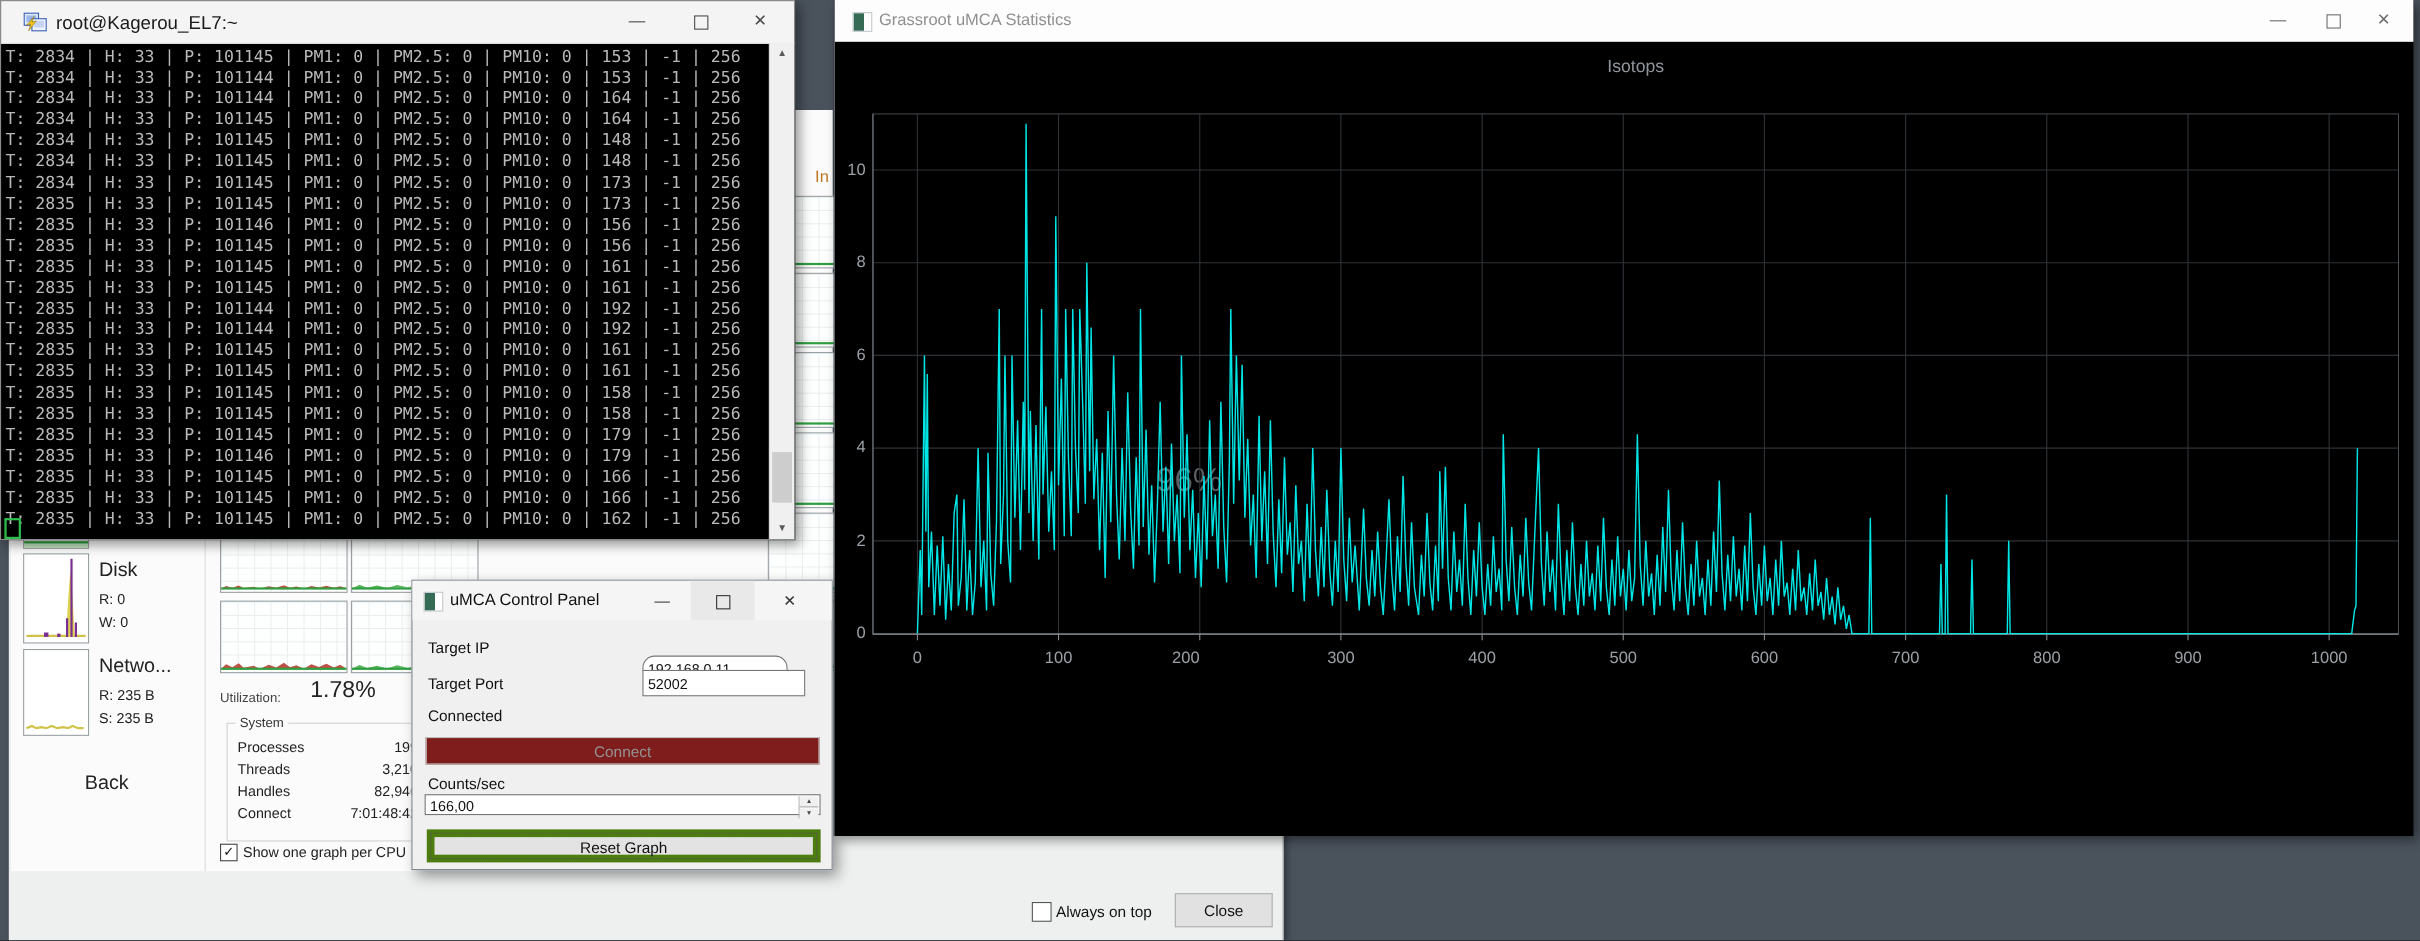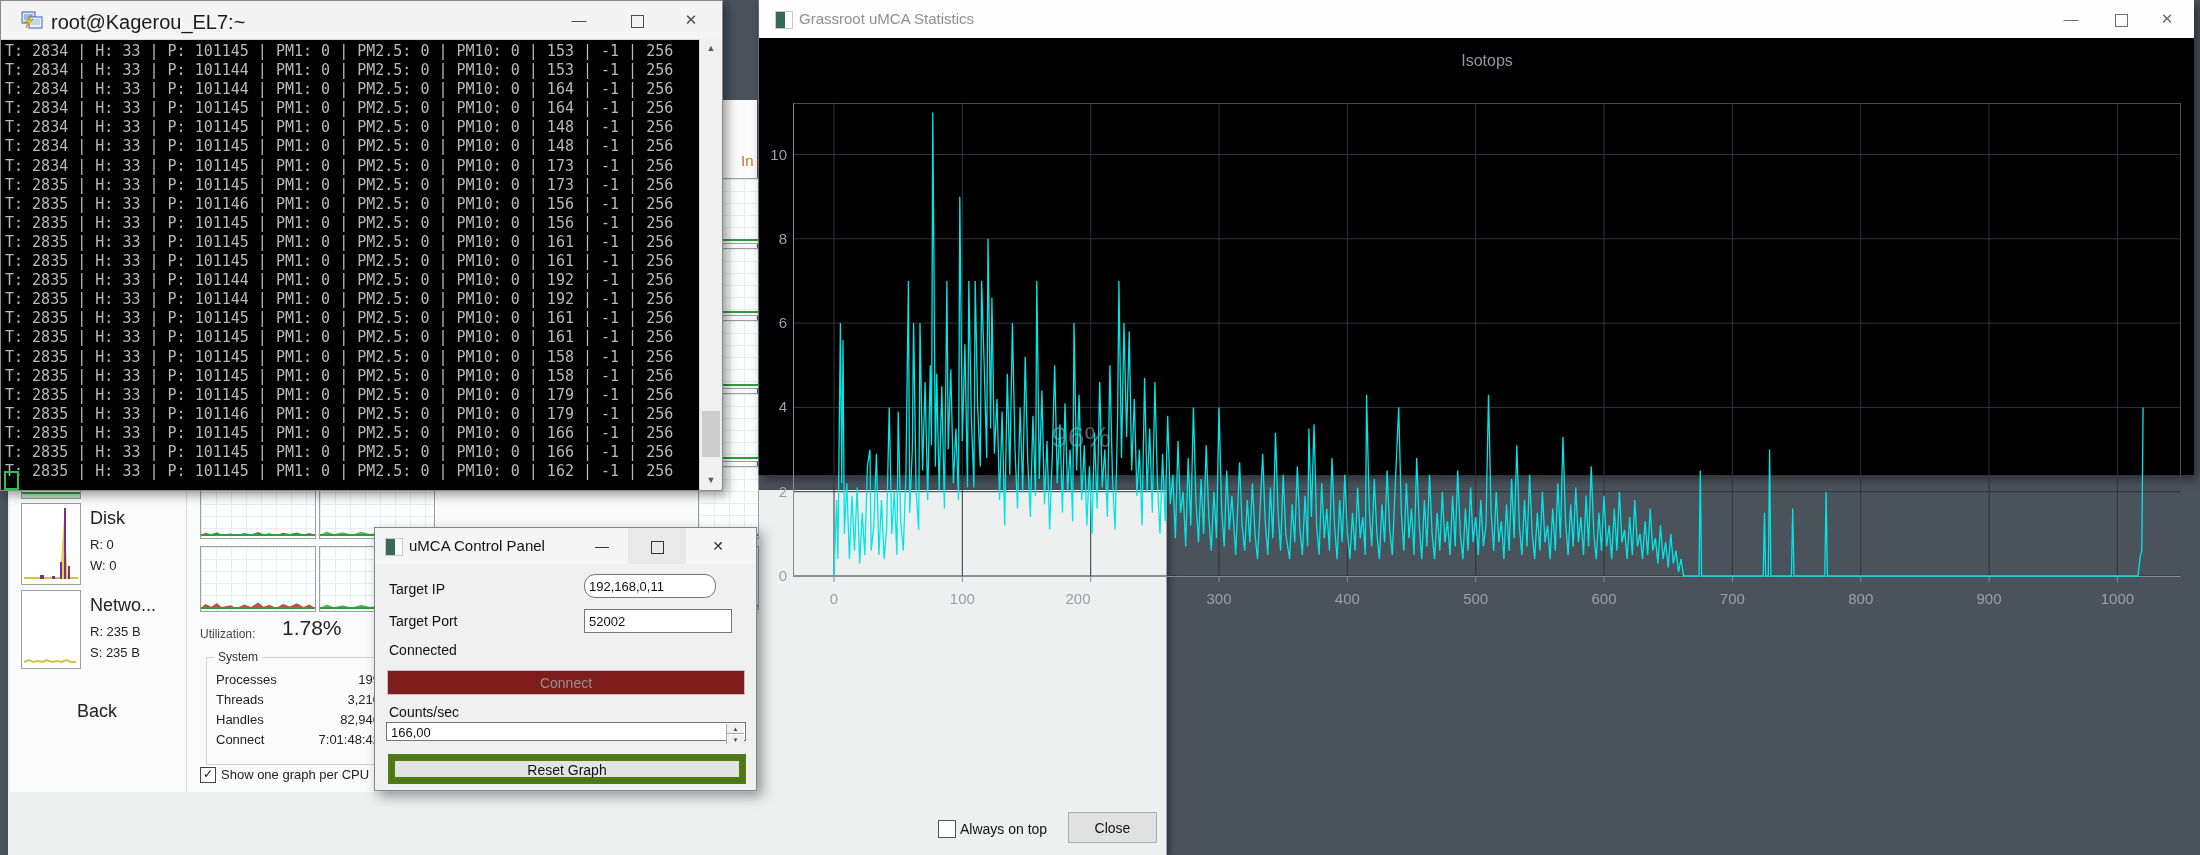--- a/index.html
+++ b/index.html
@@ -39,32 +39,32 @@
   .sys-row{position:absolute;left:10px;right:5px;height:20px;font-size:13px;color:#222;}
   .sys-row .v{position:absolute;right:0;top:0;}
   #tm-check{position:absolute;left:190px;top:667px;width:14px;height:14px;background:#fff;
     border:1px solid #444;font-size:12px;line-height:13px;text-align:center;color:#111;}
   #tm-sep{position:absolute;left:176px;top:360px;bottom:0;width:1px;background:#dcdcdc;}
   
   #terminal{left:0;top:0;width:723px;height:491px;background:#000;z-index:4;
     border:1px solid #8a8a8a;box-shadow:4px 4px 10px rgba(0,0,0,.4);}
   #term-titlebar{position:absolute;left:0;top:0;right:0;height:38px;background:#f4f4f4;
     border-bottom:1px solid #dcdcdc;}
-  #term-title{position:absolute;left:50px;top:10px;font-size:20px;color:#1a1a1a;}
+  #term-title{position:absolute;left:50px;top:10px;font-size:17px;color:#1a1a1a;}
   #term-rows{position:absolute;left:4px;top:41px;font-family:"DejaVu Sans Mono","Liberation Mono",monospace;
     font-size:15px;line-height:19.1px;color:#b9b9b9;white-space:pre;}
   #term-cursor{position:absolute;left:3px;top:470px;width:11px;height:15px;
     border:2px solid #2ec04e;}
   #term-scroll{position:absolute;right:0;top:38px;width:22px;bottom:0;background:#f0f0f0;
     border-left:1px solid #dadada;}
   .scr-arrow{position:absolute;left:0;width:22px;height:19px;text-align:center;
     font-size:9px;color:#5a5a5a;line-height:19px;}
   #scr-thumb{position:absolute;left:2px;top:372px;width:18px;height:46px;background:#cdcdcd;}
   
-  #stats-window{left:758px;top:0;width:1436px;height:475px;background:#000;z-index:3;
+  #stats-window{left:758px;top:0;width:1436px;height:760px;background:#000;z-index:3;
     border-left:1px solid #646b72;box-shadow:4px 4px 10px rgba(0,0,0,.45);}
   #stats-titlebar{position:absolute;left:0;top:0;right:0;height:38px;background:#fdfdfd;}
   #stats-title{position:absolute;left:40px;top:10px;font-size:15px;color:#8f8f8f;}
   .app-icon{position:absolute;width:16px;height:16px;border:1px solid #c3c9cc;
     background:linear-gradient(90deg,#356b55 0 58%,#ffffff 58%);}
   #chart-title{position:absolute;left:34px;top:52px;width:1388px;text-align:center;
     font-size:16px;color:#90979d;}
   #watermark{position:absolute;left:292px;top:420px;font-size:30px;color:#6a6f74;opacity:.85;}
   #spectrum-svg{position:absolute;left:34px;top:103px;}
   .xtick{position:absolute;top:590px;width:50px;text-align:center;font-size:15px;color:#9aa0a6;}
@@ -251,21 +251,21 @@
   <div class="win" id="dialog">
     <div id="dlg-titlebar">
       <span class="app-icon" style="left:10px;top:10px;"></span>
       <span id="dlg-title">uMCA Control Panel</span>
       <div id="dlg-max-bg"></div>
       <span class="dlg-glyph" style="left:204px;">—</span>
       <span class="dlg-glyph" style="left:259px;"><span class="sq" style="border-color:#333;"></span></span>
       <span class="dlg-glyph" style="left:320px;">✕</span>
     </div>
     <span class="dlg-label" style="left:14px;top:53px;">Target IP</span>
-    <input class="dlg-input" style="left: 209px; top: 46px; width: 132px; border-radius: 11px;" value="192,168,0,11">
+    <input class="dlg-input" style="left: 209px; top: 68px; width: 132px; border-radius: 11px;" value="192,168,0,11">
     <span class="dlg-label" style="left:14px;top:85px;">Target Port</span>
     <input class="dlg-input" style="left: 209px; top: 81px; width: 148px;" value="52002">
     <span class="dlg-label" style="left:14px;top:114px;">Connected</span>
     <button id="btn-connect" disabled="">Connect</button>
     <span class="dlg-label" style="left:14px;top:176px;">Counts/sec</span>
     <div class="dlg-input" style="left:11px;top:194px;width:360px;height:19px;">
       <span>166,00</span>
       <span id="spin">
         <button class="spin-btn" style="top:0;border-bottom:1px solid #ababab;">▲</button>
         <button class="spin-btn" style="top:11px;">▼</button>

